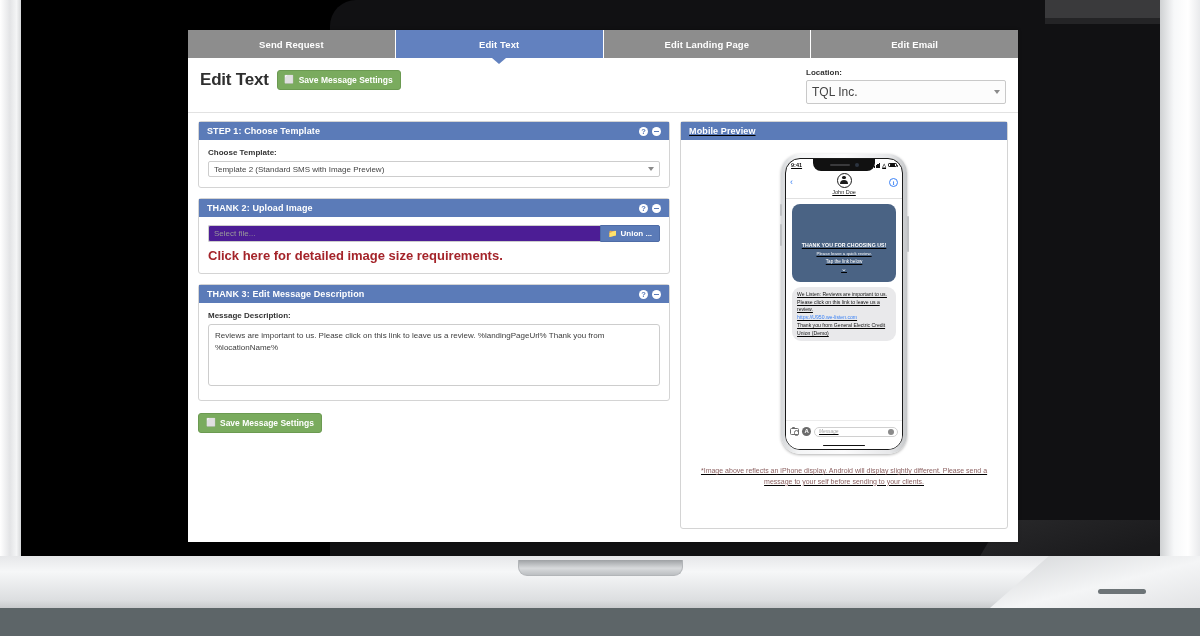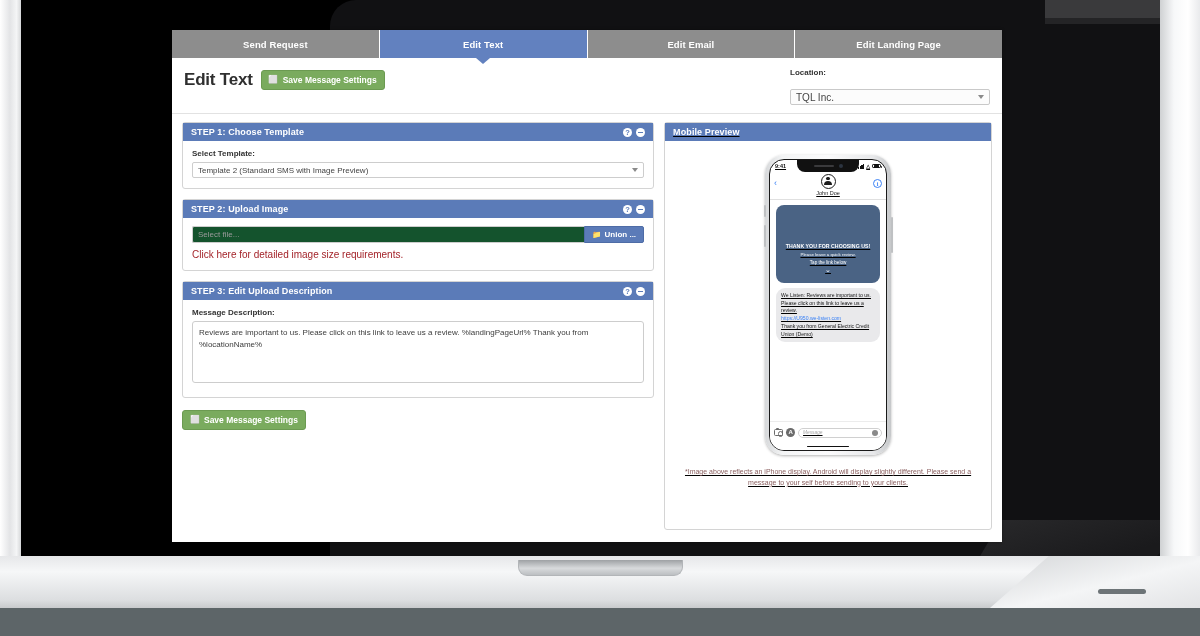--- a/index.html
+++ b/index.html
@@ -62,21 +62,21 @@
     background: #6d7477; border-radius: 3px;
   }
   .base-vignette {
     position: absolute; left: 990px; top: 556px; width: 210px; height: 52px;
     background: linear-gradient(to bottom right, #d4d6d8 0%, #f4f5f6 55%, #e2e3e5 100%);
     clip-path: polygon(28% 0%, 100% 0%, 100% 100%, 0% 100%);
   }
 
   
   #app-window {
-    position: absolute; left: 172px; top: 30px; width: 830px; height: 512px;
+    position: absolute; left: 188px; top: 30px; width: 830px; height: 512px;
     background: #ffffff;
     box-shadow: 0 0 3px rgba(0,0,0,.35);
     overflow: hidden;
   }
 
   
   .tabbar { display: flex; height: 28px; }
   .tab {
     flex: 1 1 0; display: flex; align-items: center; justify-content: center;
     background: #8d8d8d; color: #ffffff;
@@ -103,26 +103,26 @@
 
   .btn-green {
     display: inline-flex; align-items: center; gap: 4px;
     background: #7aab5e; border: 1px solid #6b9a51; border-radius: 3px;
     color: #ffffff; font-size: 8.5px; font-weight: 700;
     padding: 4px 7px; cursor: pointer; white-space: nowrap;
   }
   .save-glyph { font-size: 8px; line-height: 1; }
 
   .head-right { width: 200px; }
-  .loc-label { font-size: 8px; font-weight: 700; color: #333; margin-bottom: 12px; }
+  .loc-label { font-size: 8px; font-weight: 700; color: #333; margin-bottom: 3px; }
   .loc-select {
-    position: relative; height: 16px; background: #fcfcfc;
+    position: relative; height: 24px; background: #fcfcfc;
     border: 1px solid #c9c9c9; border-radius: 2px;
     display: flex; align-items: center; padding: 0 16px 0 5px;
-    font-size: 10px; color: #444; cursor: pointer;
+    font-size: 12px; color: #444; cursor: pointer;
   }
   .caret {
     position: absolute; right: 5px; top: 50%; transform: translateY(-50%);
     width: 0; height: 0;
     border-left: 3px solid transparent; border-right: 3px solid transparent;
     border-top: 4px solid #8a8a8a;
   }
 
   
   .body-split { display: flex; gap: 0; padding: 8px 10px 10px 10px; background: #fff; height: 452px; }
@@ -155,36 +155,36 @@
 
   .sel-box {
     position: relative; height: 16px; background: #ffffff;
     border: 1px solid #cdcdcd; border-radius: 2px;
     display: flex; align-items: center; padding: 0 16px 0 5px;
     font-size: 8px; color: #444; cursor: pointer;
   }
 
   .file-row { display: flex; align-items: stretch; }
   .file-input {
-    flex: 1; height: 17px; background: #14532d; border: 1px solid #cdcdcd;
+    flex: 1; height: 17px; background: #4c1d95; border: 1px solid #cdcdcd;
     border-right: none; border-radius: 2px 0 0 2px;
     display: flex; align-items: center; padding: 0 5px;
     font-size: 8px; color: #9a9a9a; cursor: text;
   }
   .browse-btn {
     display: flex; align-items: center; gap: 3px;
     height: 17px; padding: 0 7px;
     background: #5b7bb8; border: 1px solid #4e6ca6; border-radius: 0 2px 2px 0;
     color: #fff; font-size: 8px; font-weight: 600; cursor: pointer; white-space: nowrap;
   }
   .folder-glyph { font-size: 7.5px; }
 
   .link-red {
     display: block; margin-top: 6px;
-    font-size: 10px; font-weight: 400; color: #a4242a;
+    font-size: 13px; font-weight: 700; color: #a4242a;
     text-decoration: none; cursor: pointer;
   }
 
   .msg-area {
     width: 100%; height: 62px; resize: none;
     border: 1px solid #cdcdcd; border-radius: 3px;
     padding: 5px 6px; font-family: "Liberation Sans", sans-serif;
     font-size: 8px; line-height: 1.45; color: #3c3c3c; background: #fff;
   }
   .char-count { margin-top: 5px; font-size: 7.5px; font-weight: 700; color: #a4242a; }
@@ -317,22 +317,22 @@
   <div class="base-vignette"></div>
   <div class="trackpad-notch"></div>
   <div class="base-indicator"></div>
   <div class="base-shadow"></div>
 
   <div id="app-window">
 
     <div class="tabbar">
       <div class="tab">Send Request</div>
       <div class="tab active">Edit Text</div>
+      <div class="tab">Edit Landing Page</div>
       <div class="tab">Edit Email</div>
-      <div class="tab">Edit Landing Page</div>
     </div>
 
     <div class="page-head">
       <div class="head-left">
         <div class="page-title">Edit Text</div>
         <div class="btn-green">
           <span class="save-glyph">⬜</span>
           <span>Save Message Settings</span>
         </div>
       </div>
@@ -351,51 +351,51 @@
 
         <div class="panel">
           <div class="panel-head">
             <span>STEP 1: Choose Template</span>
             <span class="panel-head-icons">
               <span class="circ-icon">?</span>
               <span class="circ-icon minus"></span>
             </span>
           </div>
           <div class="panel-body">
-            <div class="field-label">Select Template:</div>
+            <div class="field-label">Choose Template:</div>
             <div class="sel-box">
               <span>Template 2 (Standard SMS with Image Preview)</span>
               <span class="caret"></span>
             </div>
           </div>
         </div>
 
         <div class="panel">
           <div class="panel-head">
-            <span>STEP 2: Upload Image</span>
+            <span>THANK 2: Upload Image</span>
             <span class="panel-head-icons">
               <span class="circ-icon">?</span>
               <span class="circ-icon minus"></span>
             </span>
           </div>
           <div class="panel-body">
             <div class="file-row">
               <div class="file-input">Select file...</div>
               <div class="browse-btn">
                 <span class="folder-glyph">📁</span>
                 <span>Union ...</span>
               </div>
             </div>
             <a class="link-red">Click here for detailed image size requirements.</a>
           </div>
         </div>
 
         <div class="panel">
           <div class="panel-head">
-            <span>STEP 3: Edit Upload Description</span>
+            <span>THANK 3: Edit Message Description</span>
             <span class="panel-head-icons">
               <span class="circ-icon">?</span>
               <span class="circ-icon minus"></span>
             </span>
           </div>
           <div class="panel-body">
             <div class="field-label">Message Description:</div>
             <textarea class="msg-area" style="">Reviews are important to us. Please click on this link to leave us a review. %landingPageUrl% Thank you from %locationName%</textarea>
           </div>
         </div>

